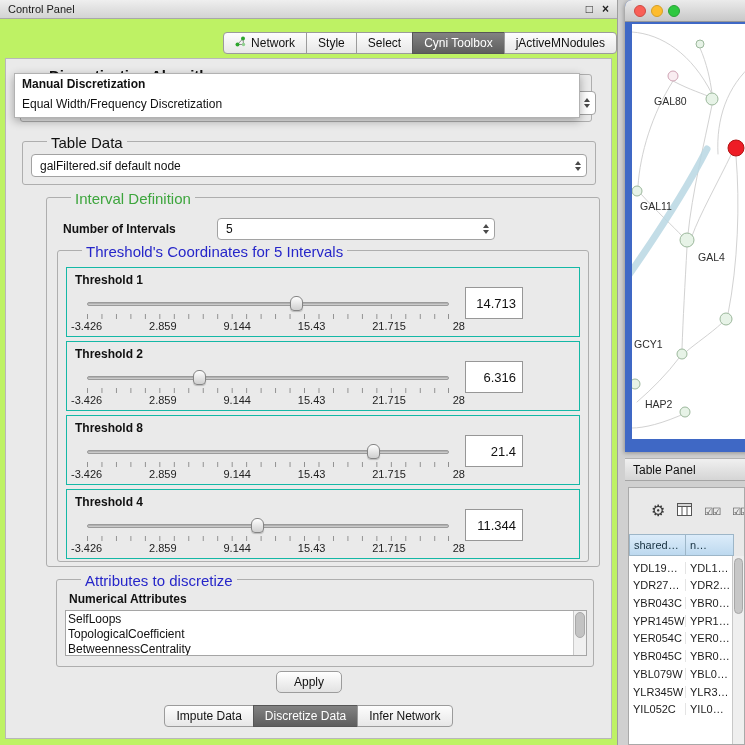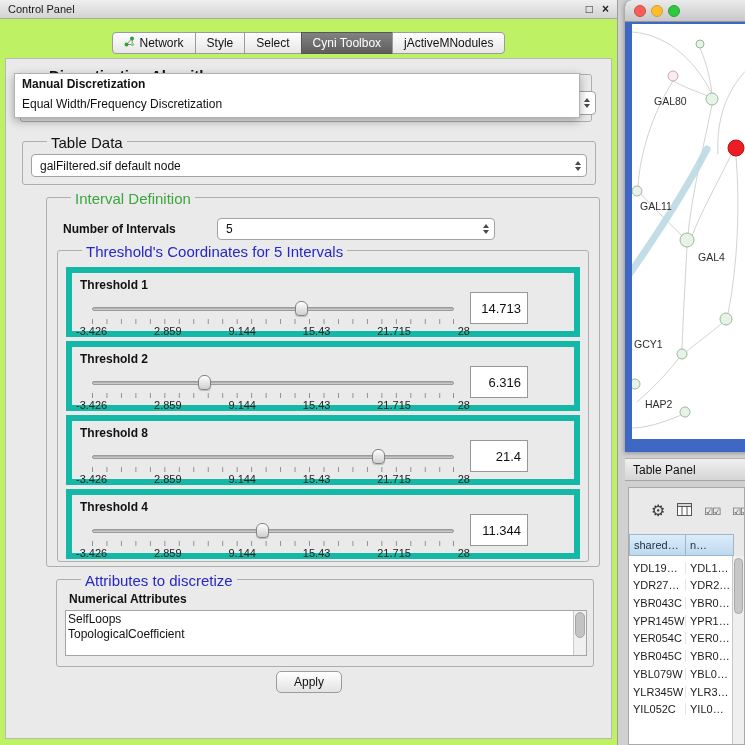--- a/index.html
+++ b/index.html
@@ -6,21 +6,21 @@
   html,body{font-family:"Liberation Sans",sans-serif;background:#c9c9c9;-webkit-font-smoothing:antialiased}
   #screen{position:relative;width:745px;height:745px;overflow:hidden;background:#d0d0d0}
   .bold{font-weight:bold}
 
   
   .cp{position:absolute;left:0;top:0;width:618px;height:745px;background:#bef264;border-right:1px solid #9e9e9e}
   .cp-titlebar{height:19px;background:linear-gradient(#efefef,#d3d3d3);border-bottom:1px solid #a8a8a8;display:flex;align-items:center;padding:0 8px;font-size:11px;color:#1a1a1a}
   .cp-title{flex:1}
   .win-btn{font-size:12px;color:#222;margin-left:9px;font-weight:bold;line-height:1}
 
-  .seg-row{display:flex;justify-content:center;margin-top:13px}
+  .seg-row{display:flex;justify-content:flex-end;margin-top:13px}
   .seg{display:flex}
   .seg-tab{display:flex;align-items:center;gap:5px;padding:3px 11px;font-size:12px;color:#111;
     background:linear-gradient(#fdfdfd,#e7e7e7);border:1px solid #9b9b9b;margin-left:-1px;cursor:default;white-space:nowrap}
   .seg-tab:first-child{border-radius:4px 0 0 4px;margin-left:0}
   .seg-tab:last-child{border-radius:0 4px 4px 0}
   .seg-tab.sel{background:linear-gradient(#828282,#5e5e5e);color:#fff;border-color:#565656}
 
   .content{position:absolute;left:5px;top:58px;width:607px;height:681px;background:#eaeaea;border:1px solid #b8b8b8}
 
   .group{position:absolute;border:1px solid #aeaeae;border-radius:3px}
@@ -41,21 +41,21 @@
   .combo-stub{left:552px;top:32px;width:38px;height:24px;z-index:5}
   .td-combo{left:8px;top:12px;width:556px;height:23px}
   .noi-combo{left:170px;top:20px;width:278px;height:22px}
   .noi-label{position:absolute;left:16px;top:24px;font-size:12px;font-weight:bold;color:#111}
 
   .popup{position:absolute;left:8px;top:14px;width:566px;background:#fff;border:1px solid #b2b2b2;box-shadow:0 3px 9px rgba(0,0,0,.32);z-index:40;font-size:12px;padding-bottom:3px}
   .popup-header{text-align:center;color:#b4b4b4;padding:3px 0 2px}
   .popup-item{padding:2px 7px;color:#111;line-height:16px}
   .popup-item.bold{font-weight:bold}
 
-  .thr-box{position:absolute;left:8px;width:514px;height:70px;border:6px solid #14b8a6;background:#eaeaea}
+  .thr-box{position:absolute;left:8px;width:514px;height:70px;border:1px solid #14b8a6;background:#eaeaea}
   .thr-label{position:absolute;left:8px;top:5px;font-size:12px;font-weight:bold;color:#111}
   .slider{position:absolute;left:20px;top:28px;width:362px;height:16px}
   .slider-track{position:absolute;left:0;right:0;top:6px;height:4px;background:#cdcdcd;border:1px solid #9b9b9b;border-radius:2px;box-shadow:inset 0 1px 1px rgba(0,0,0,.15)}
   .slider-thumb{position:absolute;top:0;width:13px;height:15px;margin-left:-6px;background:linear-gradient(#fefefe,#cfcfcf);border:1px solid #848484;border-radius:6px 6px 4px 4px;box-shadow:0 1px 1px rgba(0,0,0,.2)}
   .ticks{position:absolute;left:20px;top:46px;width:362px;height:5px;
     background-image:linear-gradient(to right,#8f8f8f 1px,transparent 1px);background-size:calc(100%/25) 100%;box-shadow:inset -1px 0 0 #8f8f8f}
   .scale{position:absolute;left:4px;top:52px;width:394px;display:flex;justify-content:space-between;font-size:11px;color:#222}
   .val-box{position:absolute;left:398px;top:19px;width:58px;height:32px;background:#fff;border:1px solid #979797;font-size:13px;color:#111;display:flex;align-items:center;justify-content:flex-end;padding-right:6px}
 
   .attr-subtitle{position:absolute;left:12px;top:12px;font-size:12px;font-weight:bold;color:#111}
@@ -248,29 +248,43 @@
         </div>
       </div>
 
       <div class="group attr-group">
         <span class="group-label blue">Attributes to discretize</span>
         <div class="attr-subtitle">Numerical Attributes</div>
         <div class="listbox">
           <div id="attr-items">
               <div class="item">SelfLoops</div>
               <div class="item">TopologicalCoefficient</div>
+              <div class="item">BetweennessCentrality</div>
             </div>
           <div class="list-scroll">
               <div class="list-thumb"></div>
             </div>
         </div>
       </div>
 
       <button class="apply-btn">Apply</button>
 
+      <div class="bottom-row">
+          <div class="seg" id="bottom-tabs">
+            <div class="seg-tab">
+              <span>Impute Data</span>
+            </div>
+            <div class="seg-tab sel">
+              <span>Discretize Data</span>
+            </div>
+            <div class="seg-tab">
+              <span>Infer Network</span>
+            </div>
+          </div>
+        </div>
     </div>
   </div>
 
   <div class="net-win">
     <div class="net-titlebar">
       <span class="light red"></span>
       <span class="light yellow"></span>
       <span class="light green"></span>
     </div>
     <div class="net-canvas" id="net-canvas"><svg viewBox="0 0 121 415" preserveAspectRatio="none" width="100%" height="100%">

